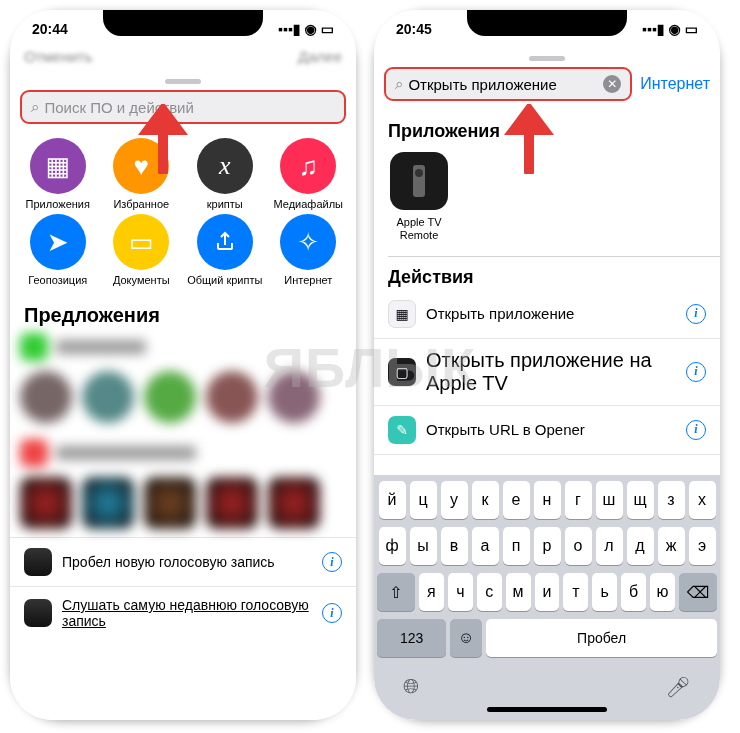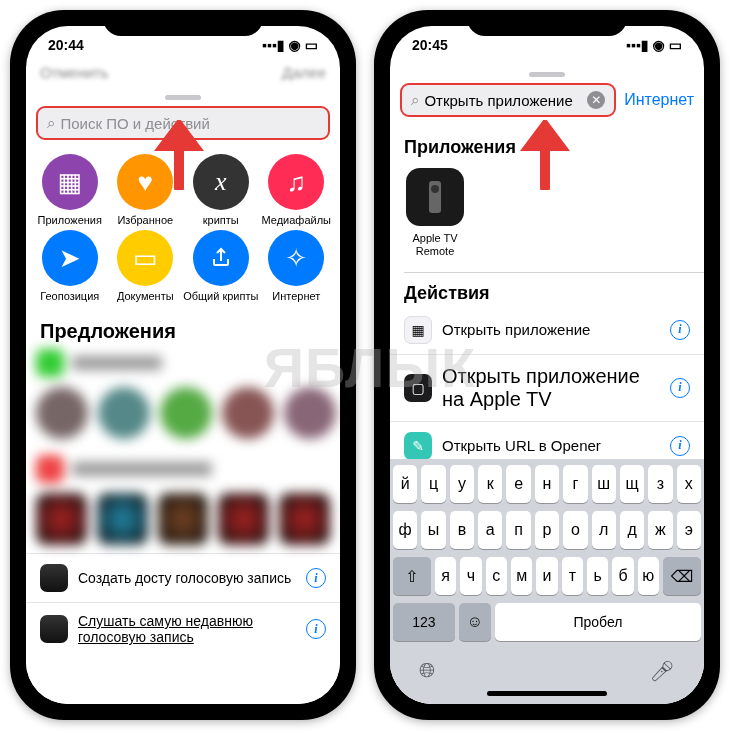--- a/index.html
+++ b/index.html
@@ -1,19 +1,19 @@
 <!DOCTYPE html>
 <html><head>
 <meta charset="utf-8">
 <style>
   * { box-sizing:border-box; margin:0; padding:0; -webkit-font-smoothing:antialiased; }
   body { background:#fff; font-family:-apple-system,Helvetica,Arial,sans-serif; width:740px; height:733px; position:relative; overflow:hidden; }
   .watermark { position:absolute; top:50%; left:50%; transform:translate(-50%,-50%); font-size:56px; color:rgba(180,180,180,.35); font-weight:700; pointer-events:none; z-index:50; letter-spacing:1px;}
   .pair { display:flex; gap:18px; padding:10px; }
-  .phone { width:346px; height:710px; background:#000; border-radius:54px; padding:16px; position:relative; box-shadow:0 2px 10px rgba(0,0,0,.3); }
+  .phone { width:346px; height:710px; background:#000; border-radius:54px; padding:0; position:relative; box-shadow:0 2px 10px rgba(0,0,0,.3); }
   .screen { width:100%; height:100%; background:#fff; border-radius:42px; overflow:hidden; position:relative; color:#000; }
   .notch { position:absolute; top:0; left:50%; transform:translateX(-50%); width:160px; height:26px; background:#000; border-radius:0 0 18px 18px; z-index:10; }
   .statusbar { height:38px; display:flex; justify-content:space-between; align-items:center; padding:0 22px; font-size:14px; font-weight:600; }
   .sb-icons { display:flex; gap:4px; align-items:center; }
   .sheet { background:#fff; border-radius:12px 12px 0 0; height:calc(100% - 38px); }
   .handle { width:36px; height:5px; background:#c7c7cc; border-radius:3px; margin:8px auto 6px; }
   .topbar { display:flex; justify-content:space-between; padding:0 14px 6px; font-size:15px; color:#8a8a8e; filter:blur(2px); }
   .searchwrap { display:flex; align-items:center; padding:0 10px 10px; gap:8px; }
   .searchbox { flex:1; background:#eeeef0; border-radius:9px; height:34px; display:flex; align-items:center; padding:0 9px; border:2px solid #e53935; position:relative; }
   .searchbox .mag { color:#8e8e93; font-size:15px; margin-right:5px; }
@@ -156,21 +156,21 @@
       <div class="blurrow">
         <div class="redtile" style="background:radial-gradient(#a22,#111)"></div>
         <div class="redtile" style="background:radial-gradient(#28a,#111)"></div>
         <div class="redtile" style="background:radial-gradient(#742,#111)"></div>
         <div class="redtile" style="background:radial-gradient(#a22,#111)"></div>
         <div class="redtile" style="background:radial-gradient(#a22,#111)"></div>
       </div>
     </div>
     <div class="sugg">
       <div class="sugg-icon" style="background:linear-gradient(#333,#111)"></div>
-      <div class="sugg-text">Создать досту голосовую запись</div>
+      <div class="sugg-text">Пробел новую голосовую запись</div>
       <div class="info">i</div>
     </div>
     <div class="sugg">
       <div class="sugg-icon" style="background:linear-gradient(#333,#111)"></div>
       <div class="sugg-text" style="text-decoration:underline">Слушать самую недавнюю голосовую запись</div>
       <div class="info">i</div>
     </div>
   </div>
  </div>
 </div>

